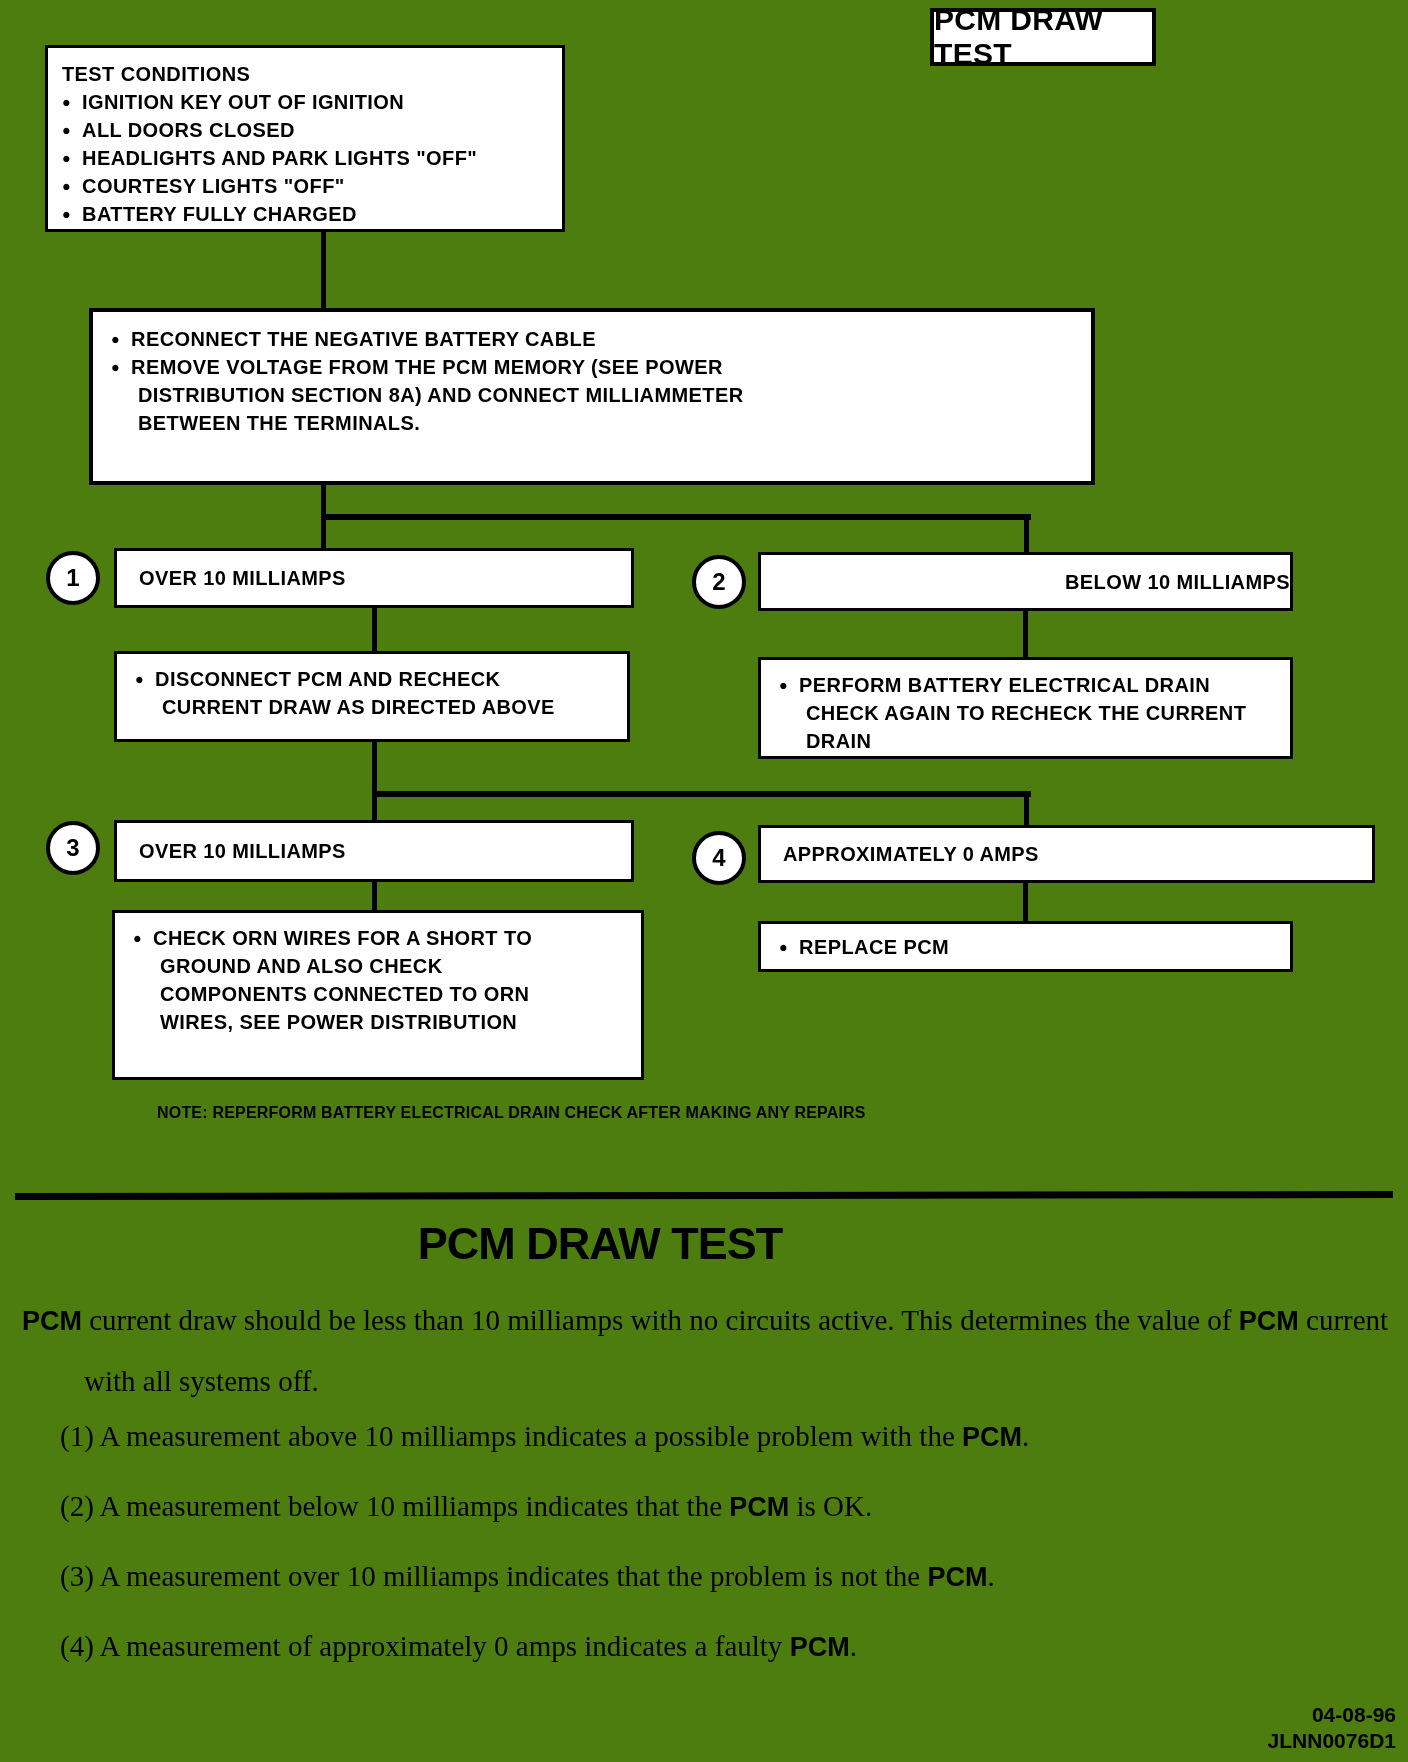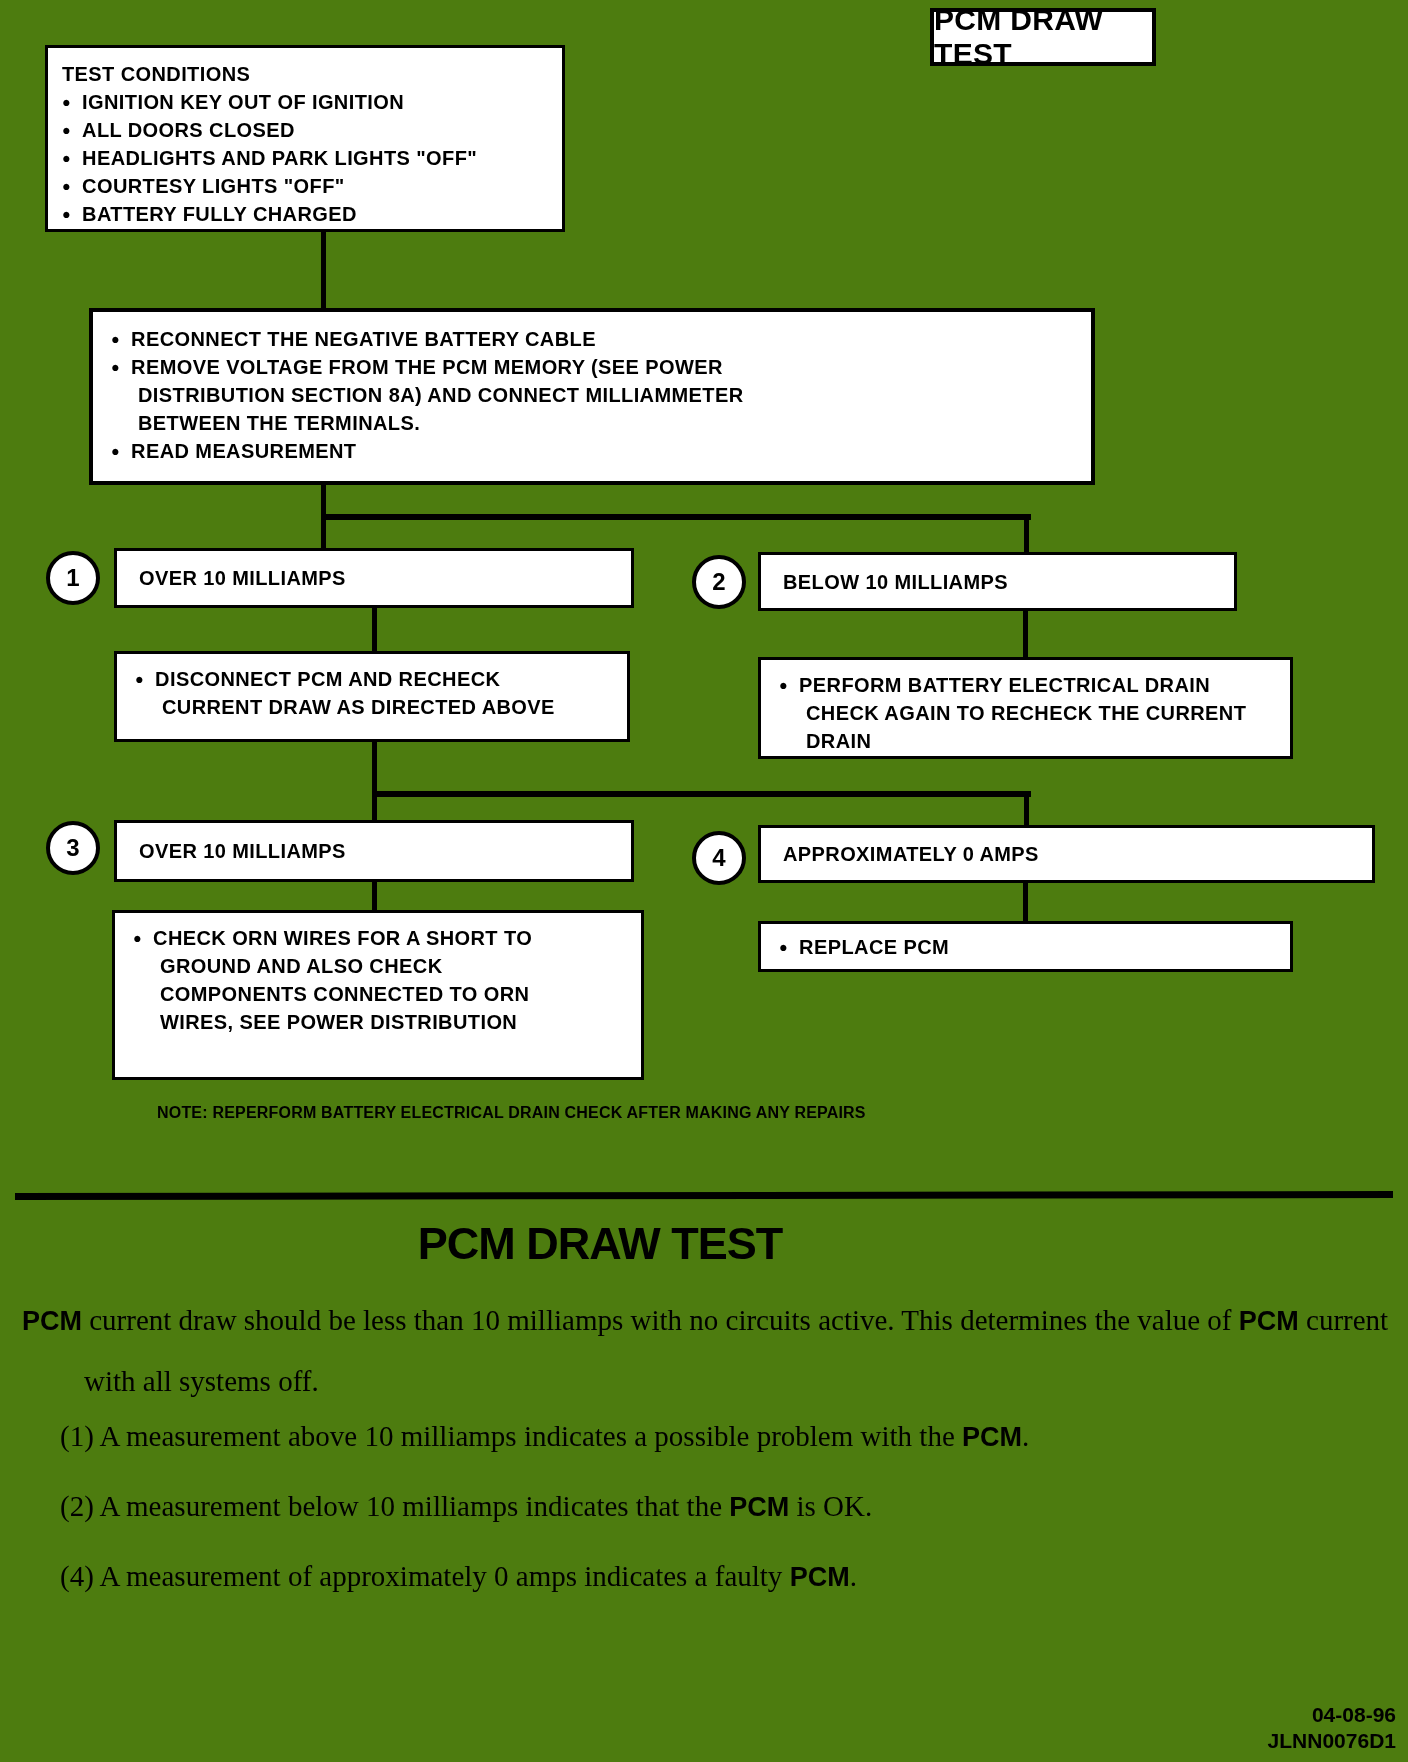--- a/index.html
+++ b/index.html
@@ -62,37 +62,36 @@
   <div class="vl" style="left:1023px;top:609px;width:5px;height:50px;"></div>
   <div class="vl" style="left:372px;top:742px;width:5px;height:80px;"></div>
   <div class="hl" style="left:372px;top:791px;width:659px;height:6px;"></div>
   <div class="vl" style="left:1024px;top:791px;width:5px;height:36px;"></div>
   <div class="vl" style="left:372px;top:880px;width:5px;height:32px;"></div>
   <div class="vl" style="left:1023px;top:881px;width:5px;height:42px;"></div>
 
   <div class="box bthick fc" style="left:45px;top:308px;width:1006px;height:177px;padding:13px 18px;margin-left:44px;">
     <div class="bullet">RECONNECT THE NEGATIVE BATTERY CABLE</div>
     <div class="bullet" style="max-width:680px;">REMOVE VOLTAGE FROM THE PCM MEMORY (SEE POWER DISTRIBUTION SECTION 8A) AND CONNECT MILLIAMMETER BETWEEN THE TERMINALS.</div>
-    <div class="bullet">READ MEASUREMENT</div>
   </div>
 
   <div class="circle" style="left:46px;top:551px;">
     <span>1</span>
   </div>
   <div class="box fc labelbox" style="left:114px;top:548px;width:520px;height:60px;">
     <span>OVER 10 MILLIAMPS</span>
   </div>
   <div class="box fc actionbox" style="left:114px;top:651px;width:516px;height:91px;">
     <div class="bullet" style="max-width:430px;">DISCONNECT PCM AND RECHECK CURRENT DRAW AS DIRECTED ABOVE</div>
   </div>
 
   <div class="circle" style="left:692px;top:555px;">
     <span>2</span>
   </div>
-  <div class="box fc labelbox" style="left:758px;top:552px;width:479px;height:59px;">
+  <div class="box fc labelbox" style="left:758px;top:552px;width:535px;height:59px;justify-content:flex-end;">
     <span>BELOW 10 MILLIAMPS</span>
   </div>
   <div class="box fc actionbox" style="left:758px;top:657px;width:535px;height:102px;">
     <div class="bullet" style="max-width:445px;">PERFORM BATTERY ELECTRICAL DRAIN CHECK AGAIN TO RECHECK THE CURRENT DRAIN</div>
   </div>
 
   <div class="circle" style="left:46px;top:821px;">
     <span>3</span>
   </div>
   <div class="box fc labelbox" style="left:114px;top:820px;width:520px;height:62px;">
@@ -116,20 +115,21 @@
 
   <div class="divider"></div>
 
   <div class="article-heading">PCM DRAW TEST</div>
 
   <p class="serif intro" style="margin:0;"><span class="pcm">PCM</span><span> current draw should be less than 10 milliamps with no circuits active. This determines the value of </span><span class="pcm">PCM</span><span> current with all systems off.</span></p>
 
   <div class="serif numlist">
     <div class="li"><span>(1) A measurement above 10 milliamps indicates a possible problem with the </span><span class="pcm">PCM</span><span>.</span></div>
     <div class="li"><span>(2) A measurement below 10 milliamps indicates that the </span><span class="pcm">PCM</span><span> is OK.</span></div>
+    <div class="li"><span>(3) A measurement over 10 milliamps indicates that the problem is not the </span><span class="pcm">PCM</span><span>.</span></div>
     <div class="li"><span>(4) A measurement of approximately 0 amps indicates a faulty </span><span class="pcm">PCM</span><span>.</span></div>
   </div>
 
   <div class="footer">
     <div>04-08-96</div>
     <div>JLNN0076D1</div>
   </div>
 
 </div>
 

